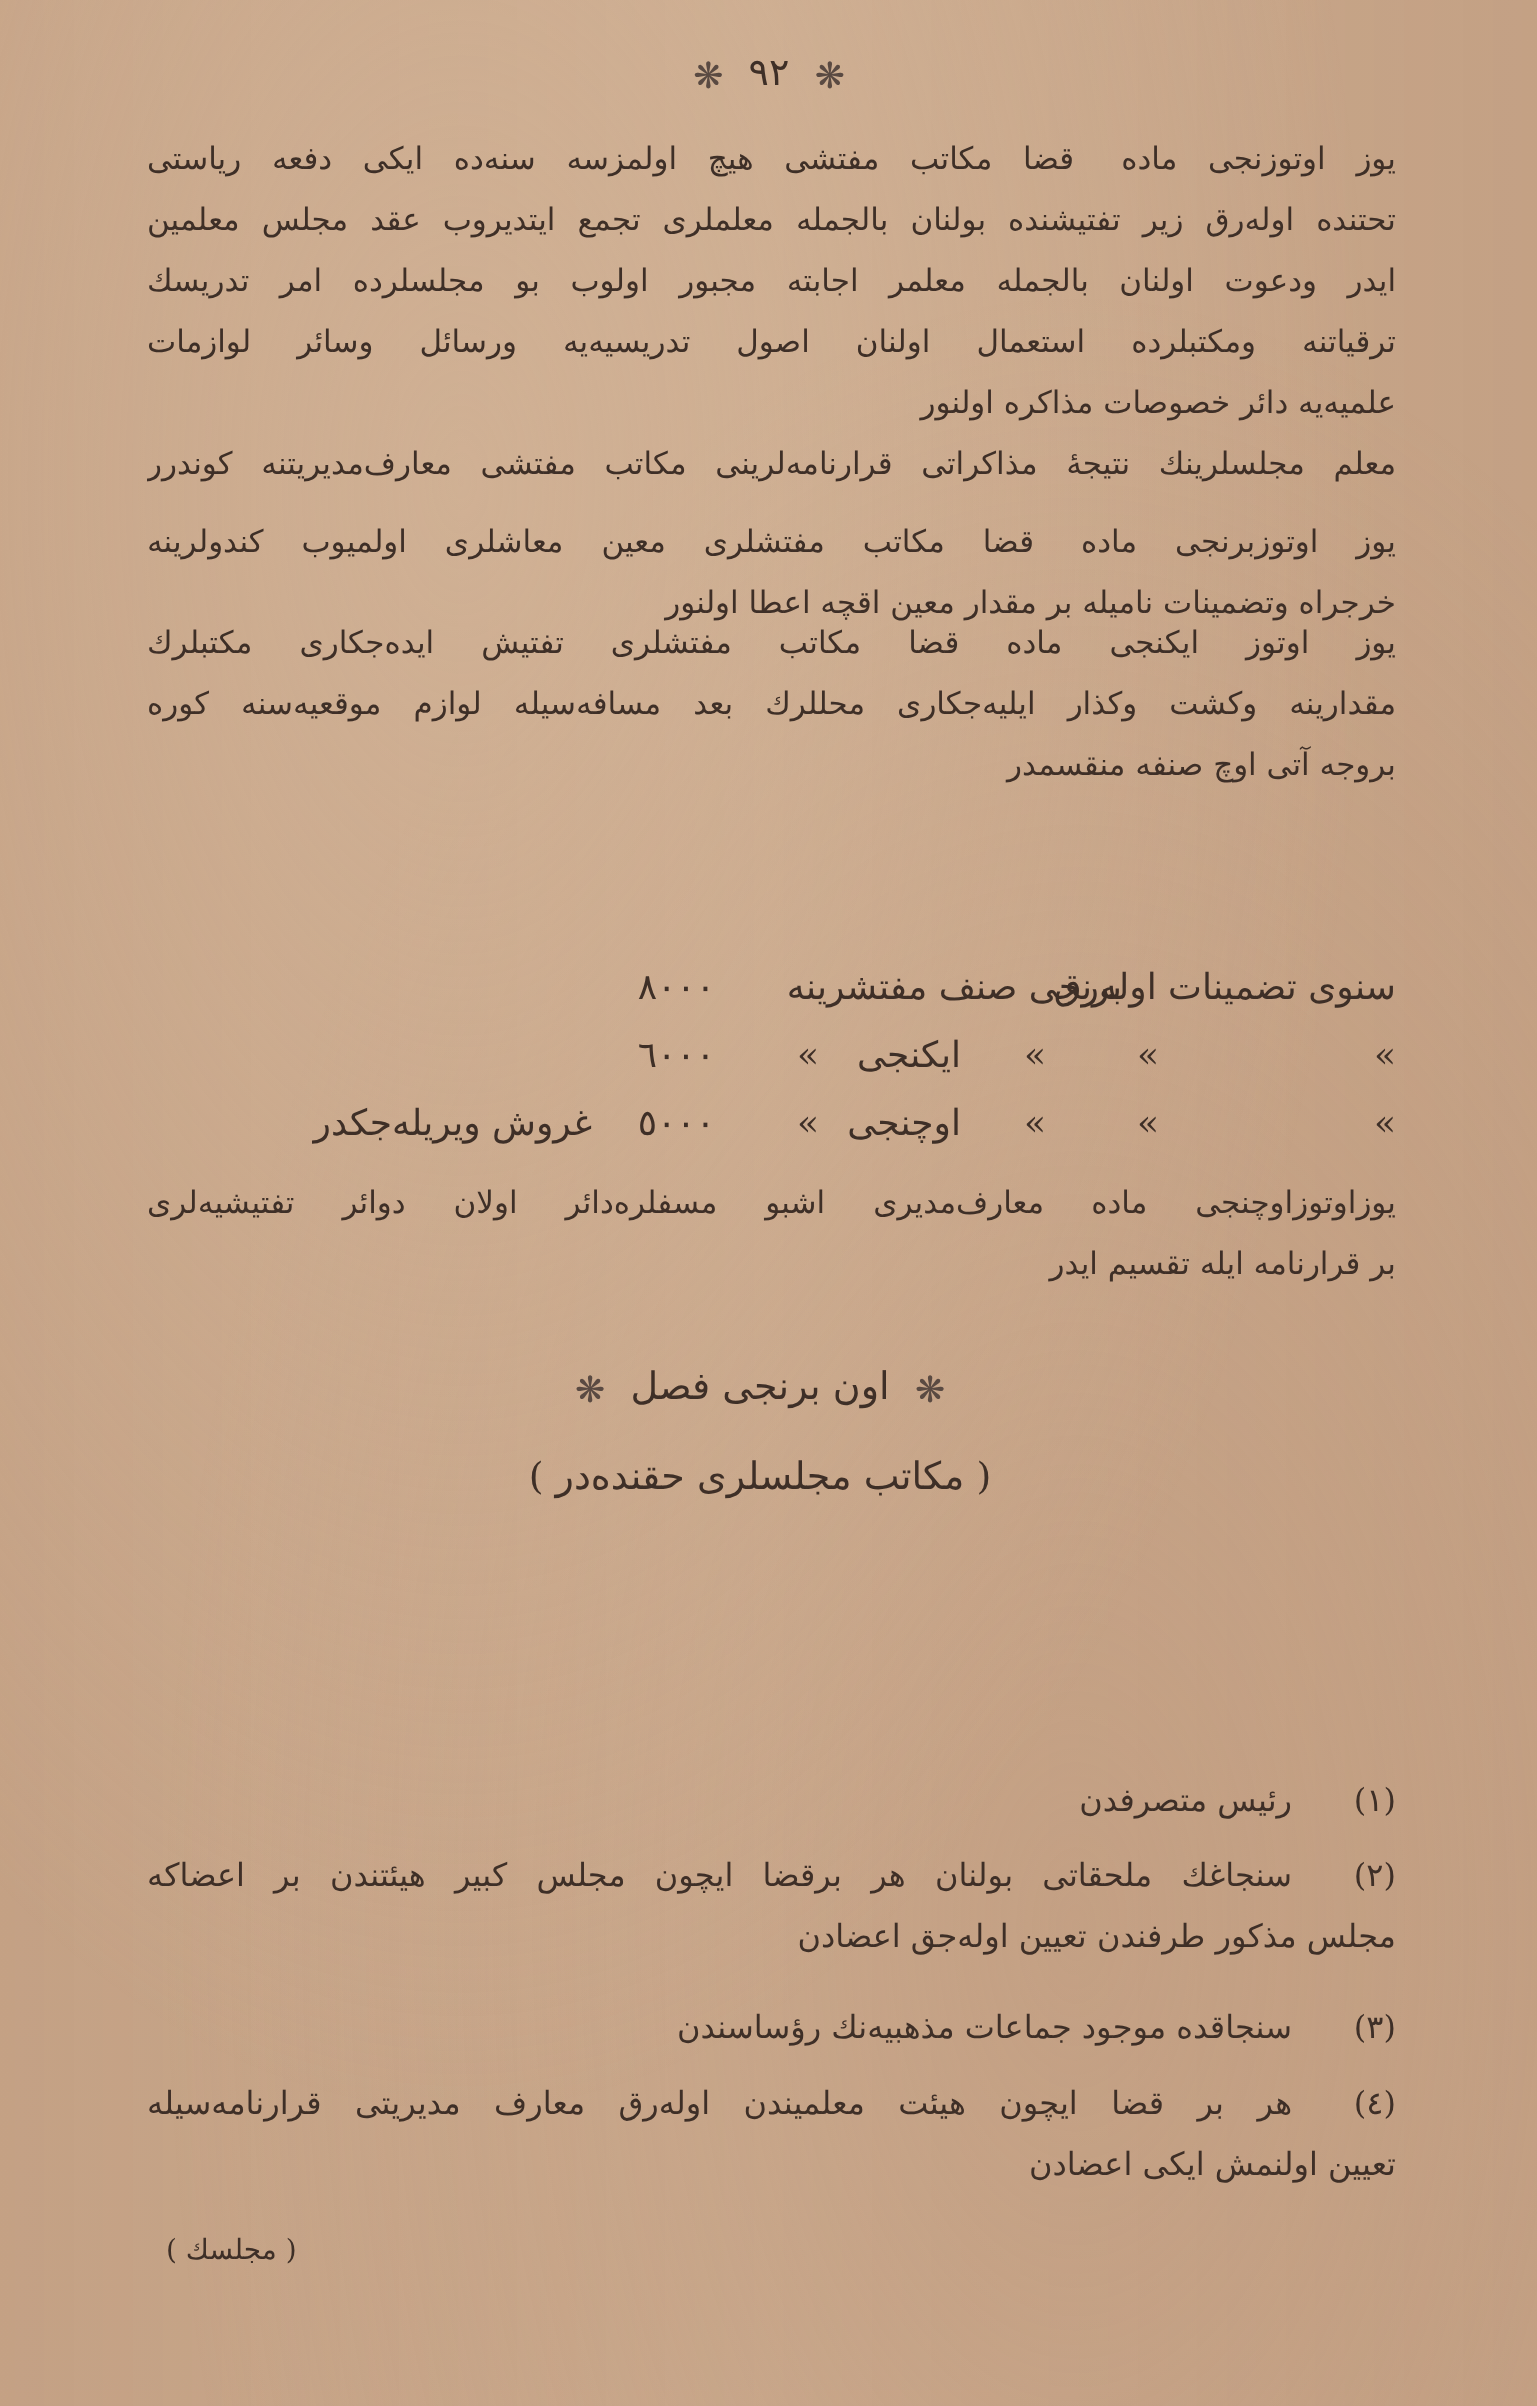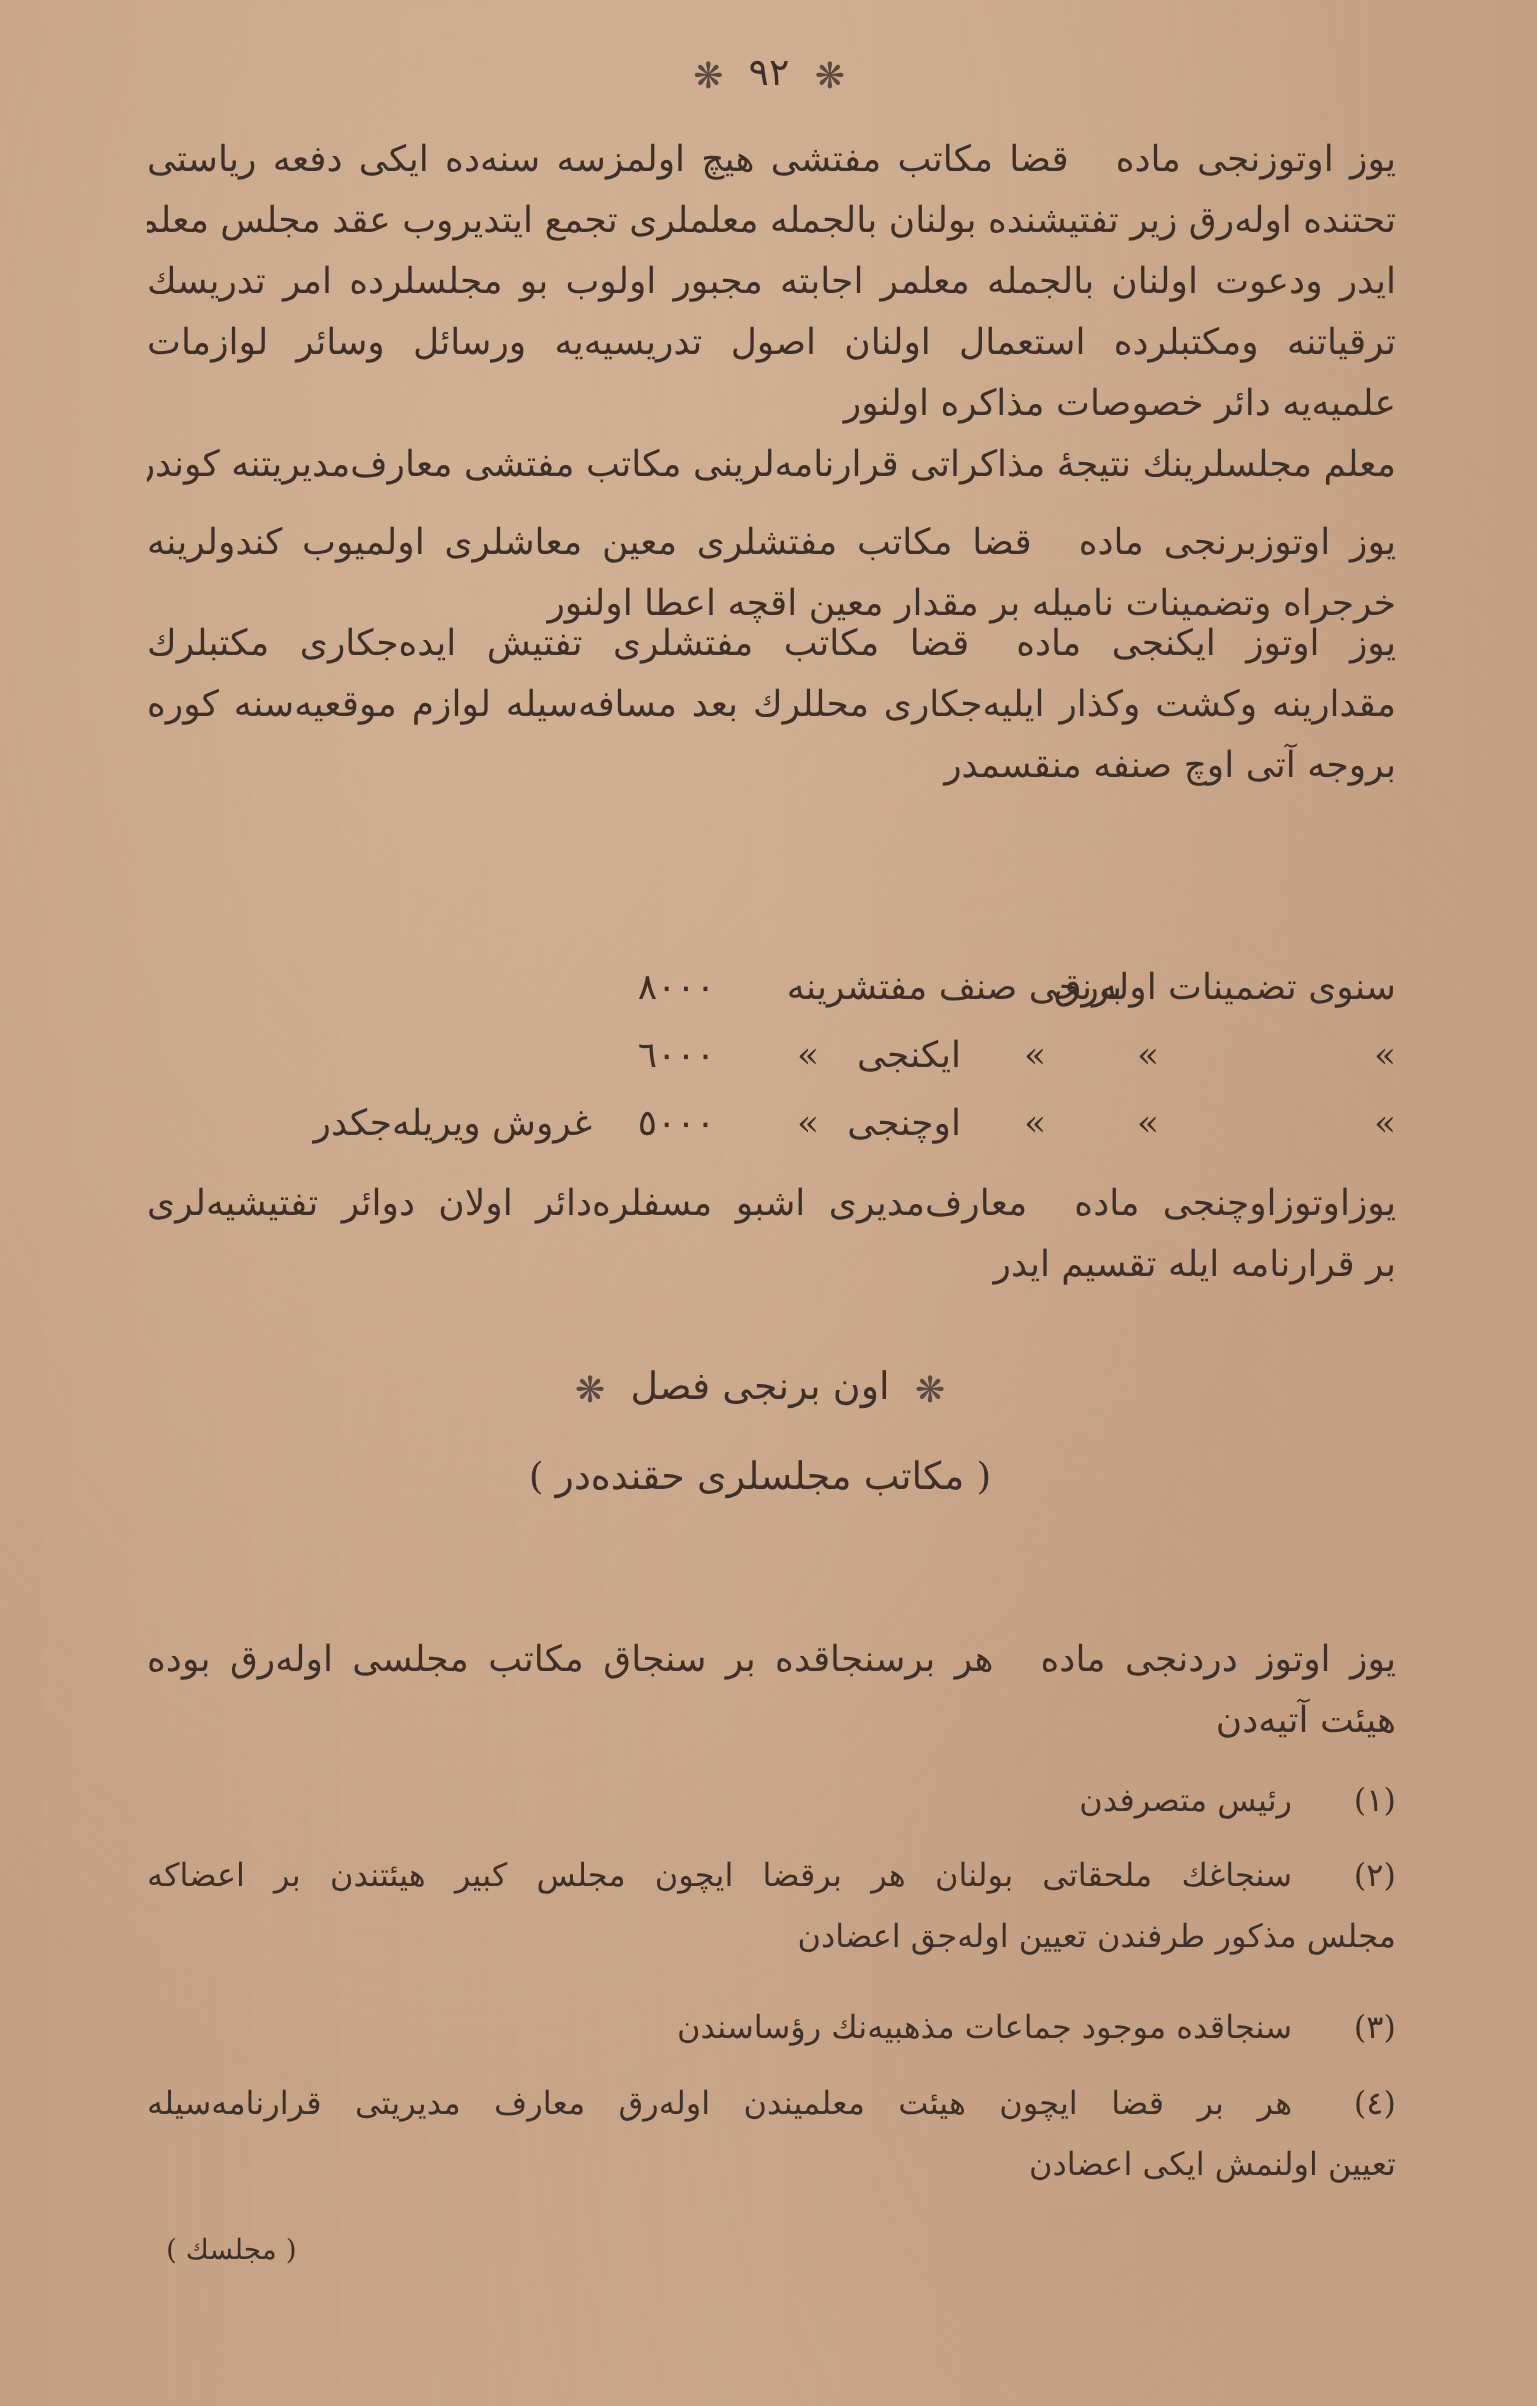--- a/index.html
+++ b/index.html
@@ -42,21 +42,21 @@
       color: #5a4a42;
       margin: 0 13.2px;
       vertical-align: middle;
     }
     .text-block {
       position: absolute;
       right: 142px;
       width: 1249px;
       direction: rtl;
       text-align: justify;
-      font-size: 36px;
+      font-size: 31px;
       line-height: 61px;
     }
     .line {
       display: block;
       white-space: nowrap;
       overflow: hidden;
       height: 61px;
     }
     .line.full {
       text-align-last: justify;
@@ -180,26 +180,20 @@
     <span class="line short">بر قرارنامه ایله تقسیم ایدر</span>
   </div>
 
   <div class="center" style="top:1353px;">
     <span class="ornament">❋</span>
     <span>اون برنجی فصل</span>
     <span class="ornament">❋</span>
   </div>
   <div class="center" style="top:1443px;">( مکاتب مجلسلری حقنده‌در )</div>
 
-  <div class="text-block" style="top:1628px;">
-    <span class="line full">
-      <span>یوز اوتوز دردنجی ماده</span><span class="gap"></span><span>هر برسنجاقده بر سنجاق مکاتب مجلسی اوله‌رق بوده</span>
-    </span>
-    <span class="line short">هیئت آتیه‌دن</span>
-  </div>
 
   <div class="list-item" style="top:1770px;">
     <span class="line short">
       <span class="num">(١)</span><span>رئیس متصرفدن</span>
     </span>
   </div>
   <div class="list-item" style="top:1845px;">
     <span class="line full">
       <span class="num">(٢)</span><span>سنجاغك ملحقاتی بولنان هر برقضا ایچون مجلس کبیر هیئتندن بر اعضاکه</span>
     </span>

